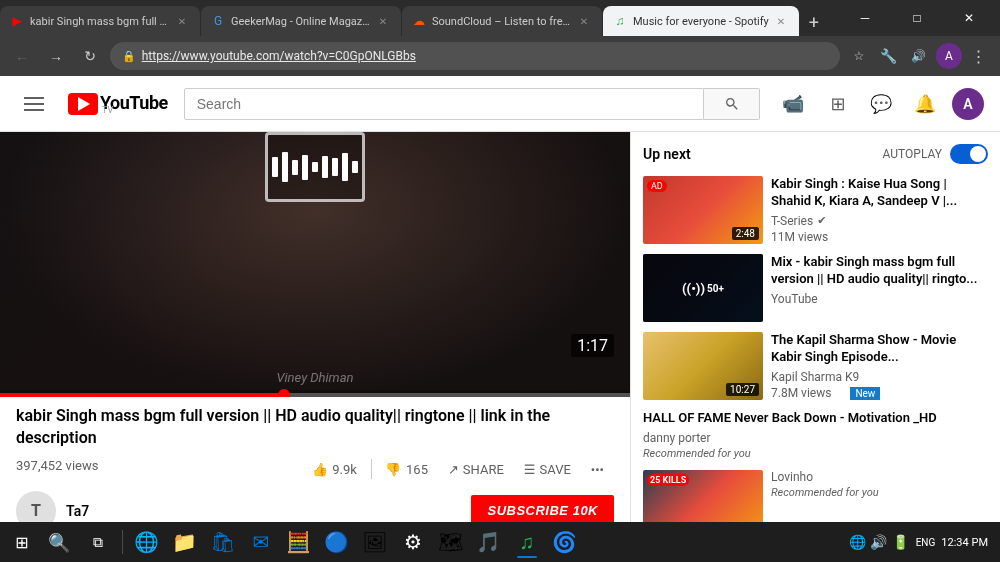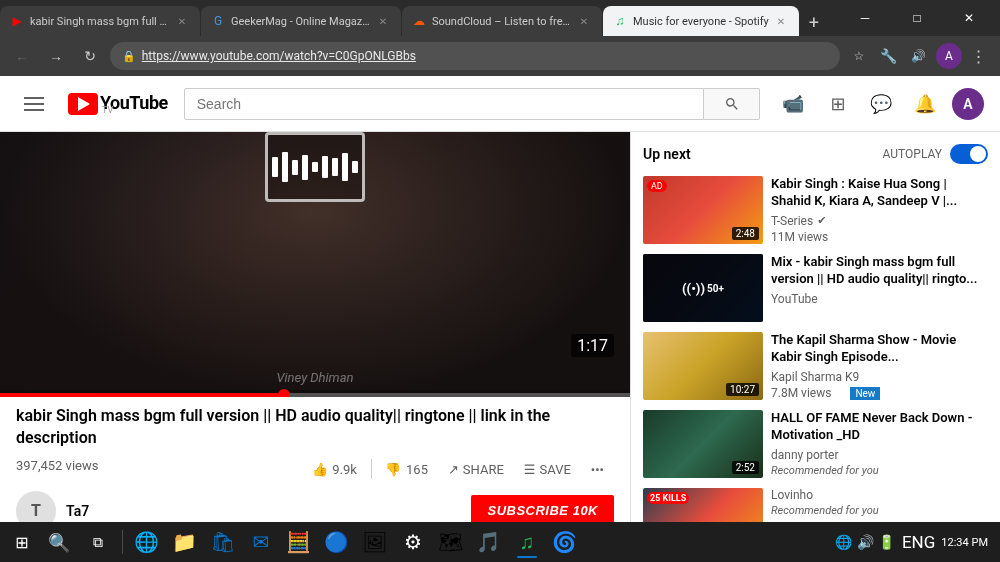--- a/index.html
+++ b/index.html
@@ -315,23 +315,20 @@
           <div class="vc-title">The Kapil Sharma Show - Movie Kabir Singh Episode...</div>
           <div class="vc-channel">Kapil Sharma K9</div>
           <div class="vc-meta">
             <span>7.8M views</span>
             <span class="vc-new-badge">New</span>
           </div>
         </div>
       </div>
 
       <div class="video-card">
-        <div class="vc-thumbnail thumb-hall">
-          <div class="vc-duration">2:52</div>
-        </div>
         <div class="vc-info">
           <div class="vc-title">HALL OF FAME Never Back Down - Motivation _HD</div>
           <div class="vc-channel">danny porter</div>
           <div class="vc-meta vc-rec-badge">Recommended for you</div>
         </div>
       </div>
 
       <div class="video-card">
         <div class="vc-thumbnail thumb-school">
           <div style="position:absolute;top:4px;left:4px;background:#f00;color:white;font-size:9px;padding:1px 3px;border-radius:6px;font-weight:700;">25 KILLS</div>
@@ -364,16 +361,16 @@
     <div class="taskbar-app active" style="color:#1db954;font-size:20px;">♫</div>
     <div class="taskbar-app" style="font-size:20px;">🌀</div>
   </div>
   <div class="taskbar-spacer"></div>
   <div class="taskbar-sys">
     <div class="taskbar-icons">
       <span>🌐</span>
       <span>🔊</span>
       <span>🔋</span>
     </div>
-    <div style="color:white;font-size:17px;text-align:right;">ENG</div>
+    <div style="color:white;font-size:10px;text-align:right;">ENG</div>
     <div class="taskbar-time">12:34 PM</div>
   </div>
 </div>
 
 </body></html>

